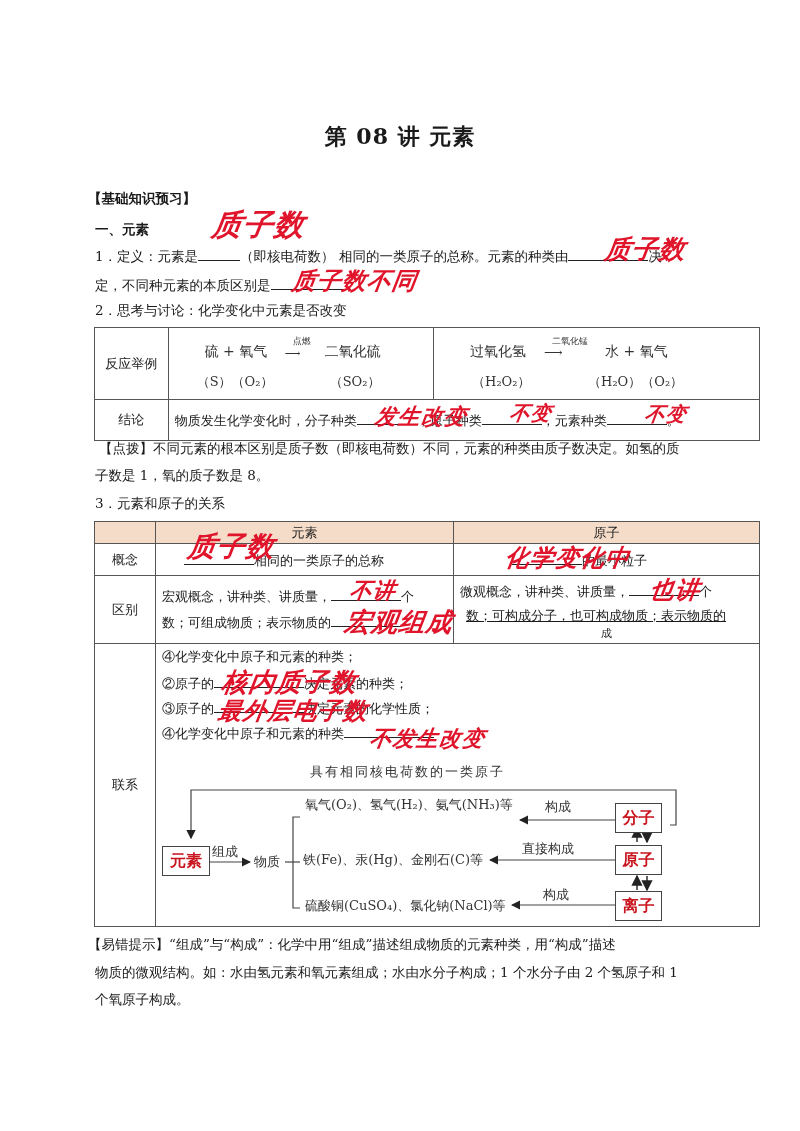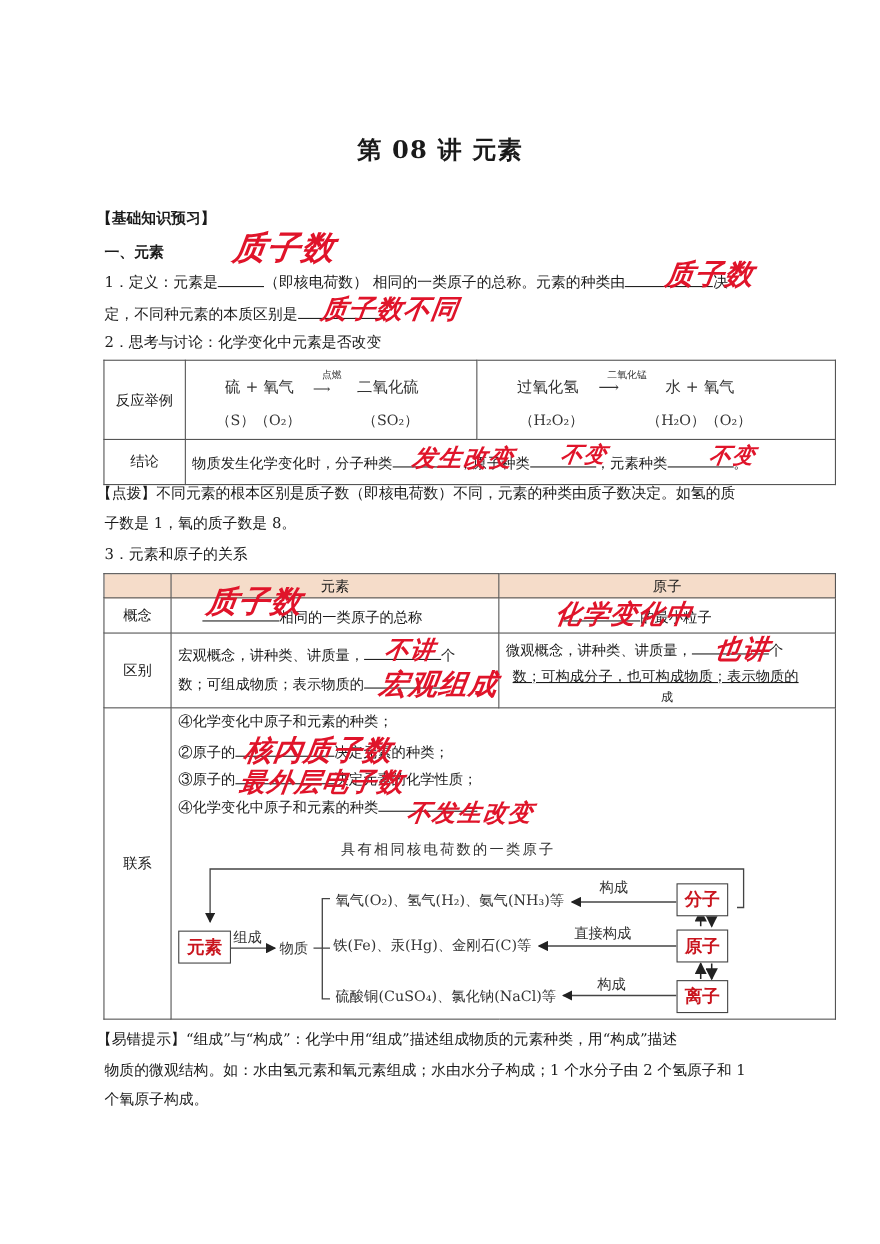--- a/index.html
+++ b/index.html
@@ -72,21 +72,21 @@
     <td colspan="2" class="line">
       <span>物质发生化学变化时，分子种类</span><span class="blank" style="width:60px"></span><span>，原子种类</span><span class="blank" style="width:60px"></span><span>，元素种类</span><span class="blank" style="width:60px"></span><span>。</span>
     </td>
   </tr>
 </tbody>
   </table>
 <div class="hw" style="left:375px;top:402px;font-size:22px;">发生改变</div>
 <div class="hw" style="left:510px;top:400px;font-size:20px;">不变</div>
 <div class="hw" style="left:645px;top:401px;font-size:20px;">不变</div>
 
-<div class="abs line" style="left:88px;top:440px;">【点拨】不同元素的根本区别是质子数（即核电荷数）不同，元素的种类由质子数决定。如氢的质</div>
+<div class="abs line" style="left:99px;top:440px;">【点拨】不同元素的根本区别是质子数（即核电荷数）不同，元素的种类由质子数决定。如氢的质</div>
 <div class="abs line" style="left:95px;top:467px;">子数是 1，氧的质子数是 8。</div>
 <div class="abs line" style="left:95px;top:495px;">3．元素和原子的关系</div>
 
 <table style="left:94px;top:521px;width:666px;">
   <tbody>
       <tr style="height:22px;" class="pink">
     <td style="width:48px;"></td>
     <td class="c" style="width:285px;">元素</td>
     <td class="c">原子</td>
   </tr>
@@ -149,21 +149,21 @@
 
     <line x1="487" y1="82" x2="487" y2="68" stroke="#222" stroke-width="1.4" marker-end="url(#ah)"></line>
     <line x1="497" y1="68" x2="497" y2="82" stroke="#222" stroke-width="1.4" marker-end="url(#ah)"></line>
     <line x1="487" y1="130" x2="487" y2="116" stroke="#222" stroke-width="1.4" marker-end="url(#ah)"></line>
     <line x1="497" y1="116" x2="497" y2="130" stroke="#222" stroke-width="1.4" marker-end="url(#ah)"></line>
   </svg>
   <div class="dtext" style="left:160px;top:3px;letter-spacing:2px;">具有相同核电荷数的一类原子</div>
   <div class="box" style="left:12px;top:86px;width:46px;">元素</div>
   <div class="dtext" style="left:62px;top:83px;">组成</div>
   <div class="dtext" style="left:104px;top:93px;">物质</div>
-  <div class="dtext" style="left:155px;top:50px;">氧气(O₂)、氢气(H₂)、氨气(NH₃)等</div>
+  <div class="dtext" style="left:155px;top:36px;">氧气(O₂)、氢气(H₂)、氨气(NH₃)等</div>
   <div class="dtext" style="left:153px;top:91px;">铁(Fe)、汞(Hg)、金刚石(C)等</div>
   <div class="dtext" style="left:155px;top:137px;">硫酸铜(CuSO₄)、氯化钠(NaCl)等</div>
   <div class="dtext" style="left:395px;top:38px;">构成</div>
   <div class="dtext" style="left:372px;top:80px;">直接构成</div>
   <div class="dtext" style="left:393px;top:126px;">构成</div>
   <div class="box" style="left:465px;top:43px;width:45px;">分子</div>
   <div class="box" style="left:465px;top:85px;width:45px;">原子</div>
   <div class="box" style="left:465px;top:131px;width:45px;">离子</div>
 </div>
 

